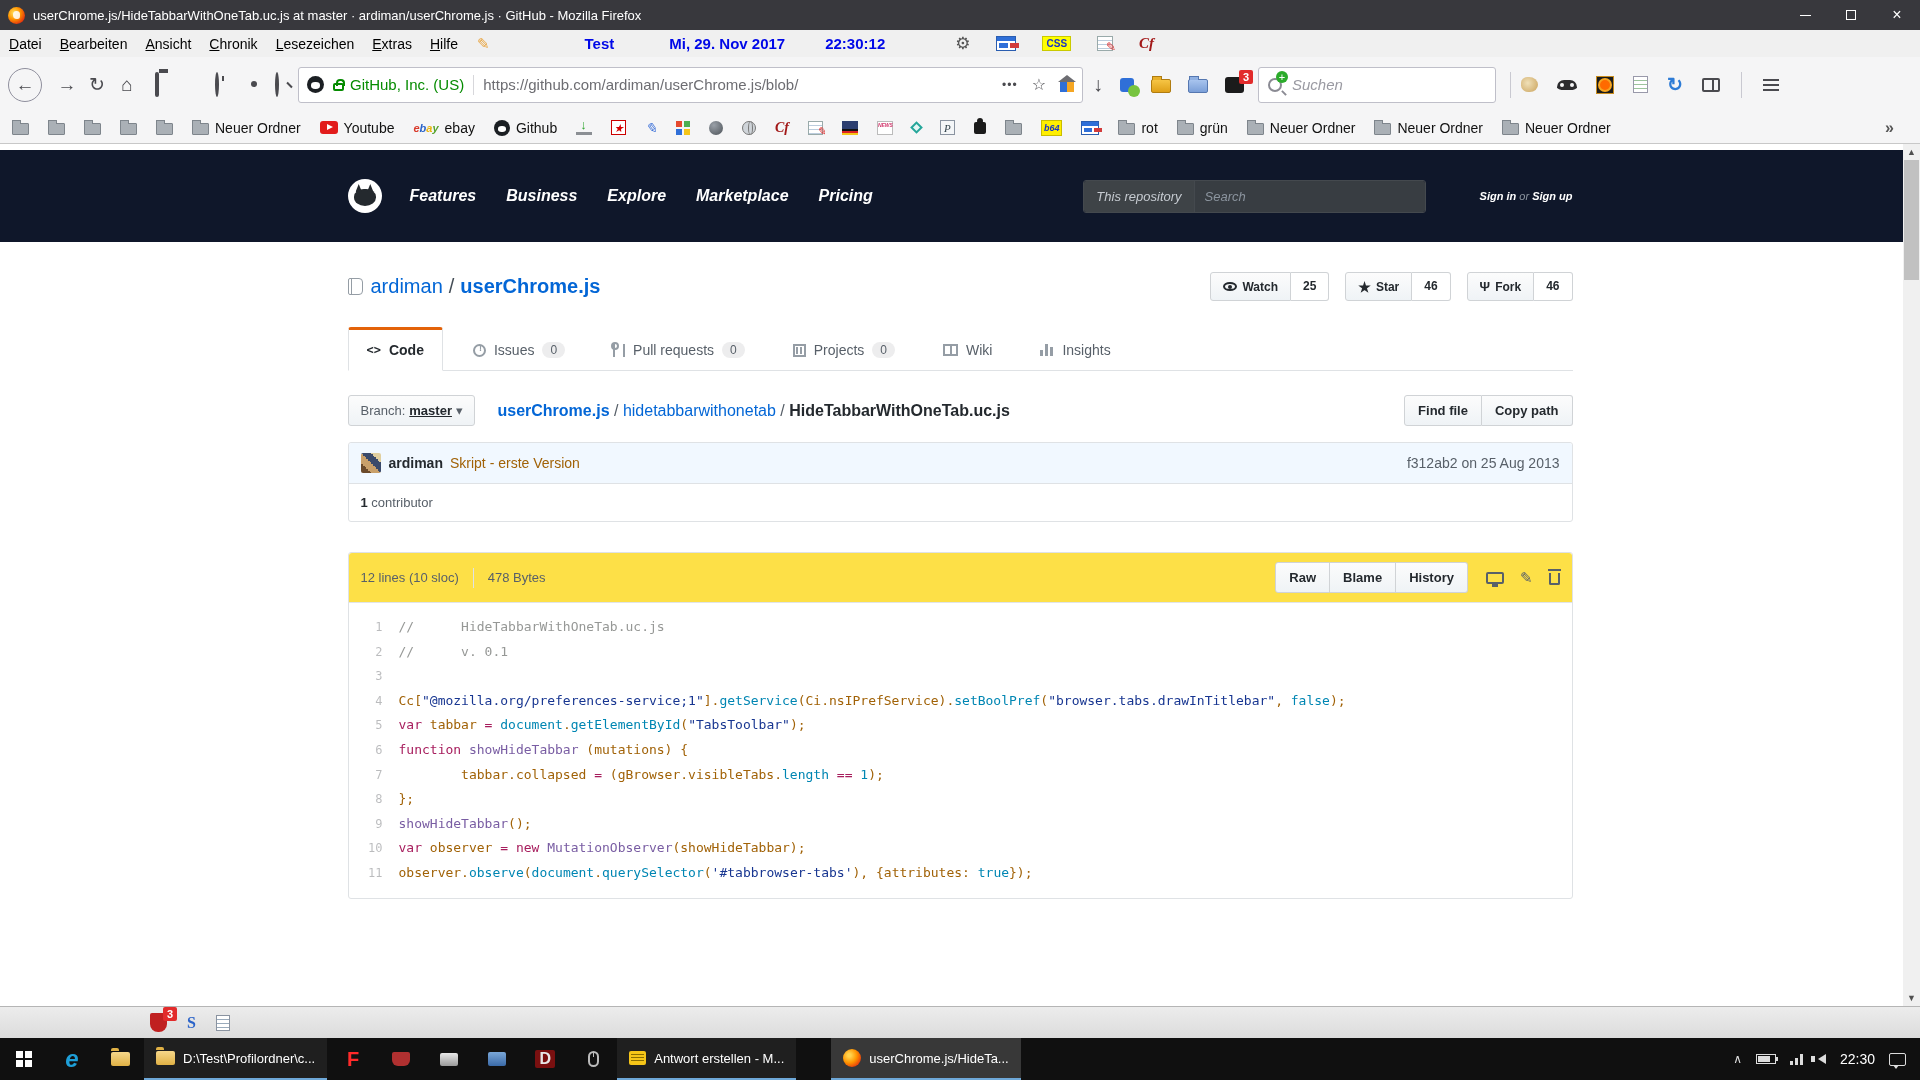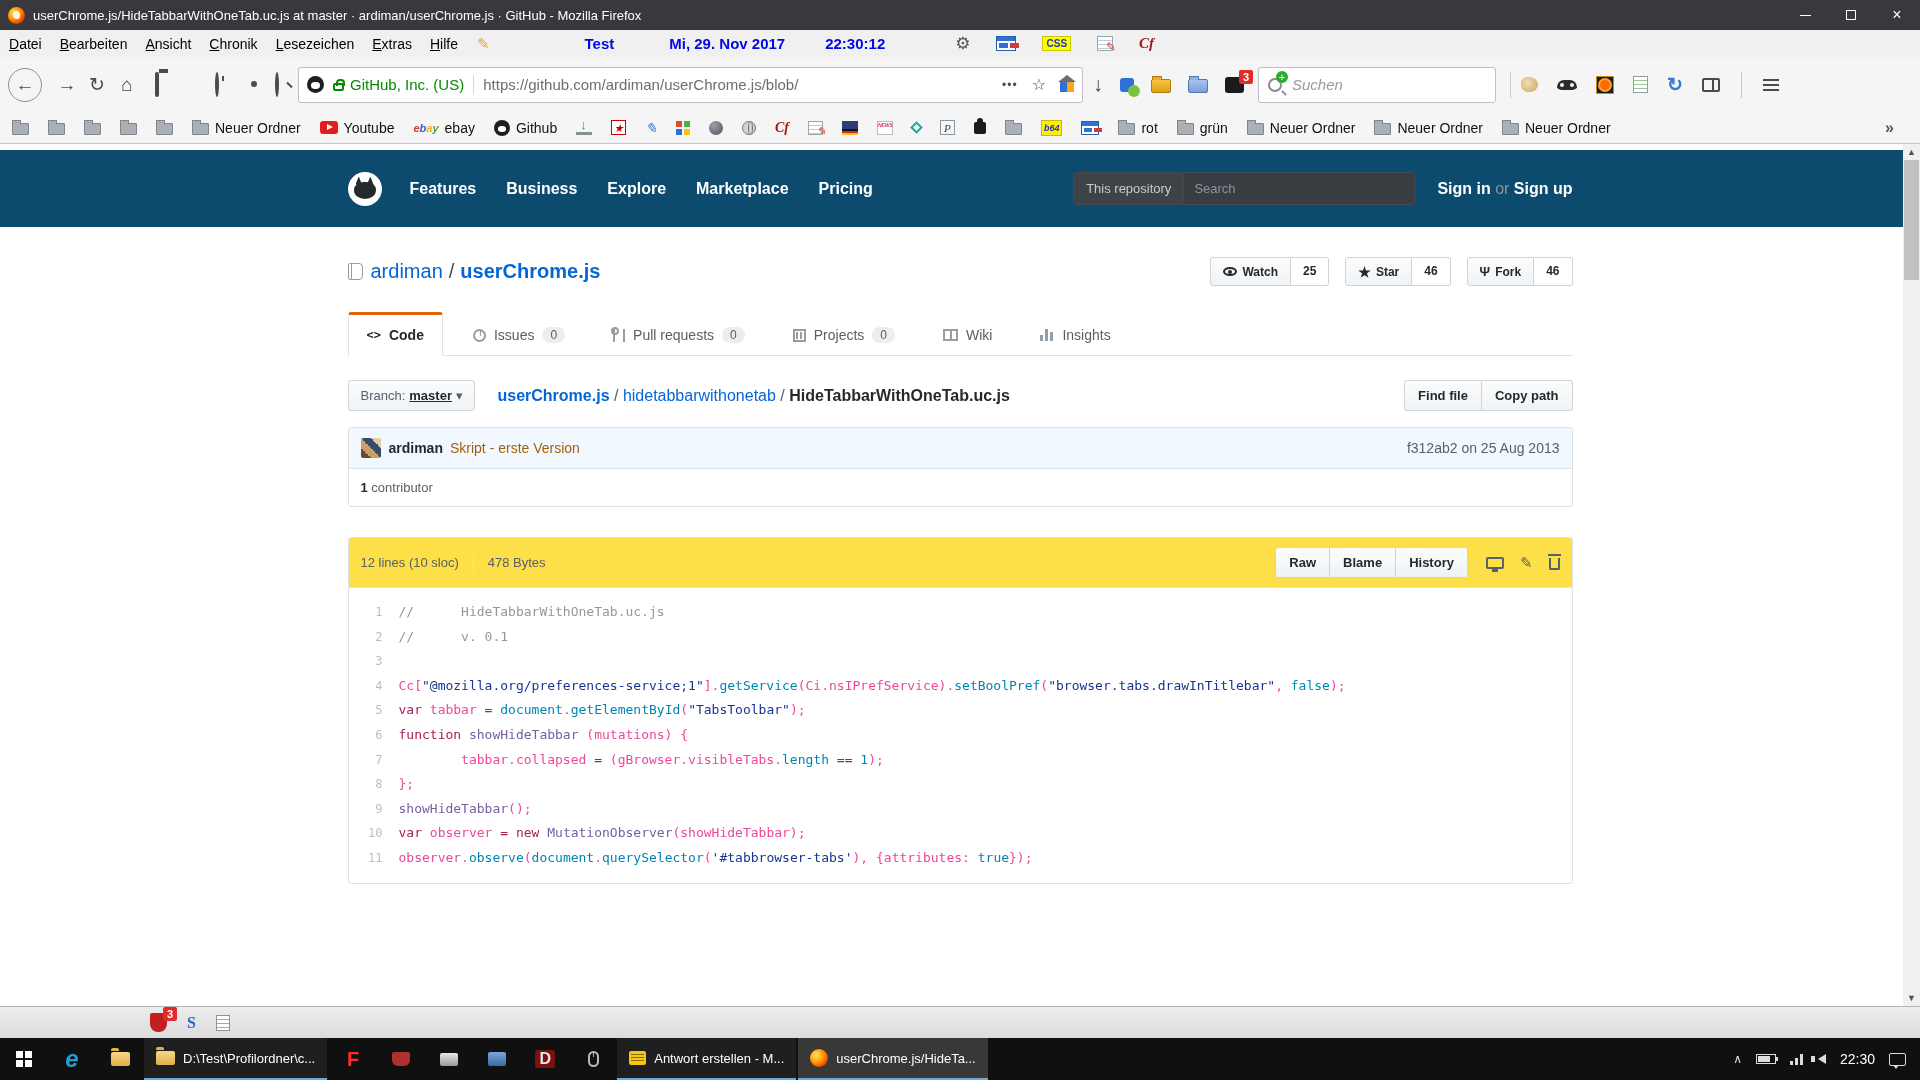--- a/index.html
+++ b/index.html
@@ -136,33 +136,33 @@
   .bi-panel { width:18px; height:14px; border:1px solid #2a5db0; background:#fff; position:relative; }
   .bi-panel::before { content:""; position:absolute; left:0; top:0; right:0; height:4px; background:#2f6fd8; }
   .bi-panel::after { content:""; position:absolute; left:2px; bottom:2px; width:8px; height:4px; background:#2f6fd8; box-shadow:10px 0 0 #d23b3b; }
   .bm-chevron { margin-left:auto; color:#555; font-size:16px; font-weight:bold; padding-right:14px; }
 
   
   .viewport { position:absolute; left:0; top:144px; width:1920px; height:862px; background:#fff; overflow:hidden; }
   .vscroll { position:absolute; right:0; top:0; width:17px; height:862px; background:#f0f0f0; z-index:5; }
   .vscroll .arr { position:absolute; left:0; width:17px; height:16px; color:#505050; font-size:9px; text-align:center; line-height:16px; }
   .vscroll .thumb { position:absolute; left:1px; top:16px; width:15px; height:120px; background:#c1c1c1; }
-  .gh-header { margin-top:6px; height:77px; background:#0c4a6e; }
+  .gh-header { margin-top:6px; height:92px; background:#0f172a;font-style:italic; }
   .ghc { width:1225px; margin:0 auto; }
   .gh-header .ghc { display:flex; align-items:center; height:100%; }
   .octo { width:34px; height:34px; background:#fff; border-radius:50%; position:relative; flex:0 0 auto; }
   .octo::before { content:""; position:absolute; left:6px; top:10px; width:22px; height:17px; background:#24292e; border-radius:45% 45% 50% 50%; }
   .octo::after { content:""; position:absolute; left:8px; top:5px; width:18px; height:8px; background:#24292e;
                  clip-path:polygon(0 100%, 18% 0, 36% 100%, 64% 100%, 82% 0, 100% 100%); }
   .gh-nav { display:flex; gap:30px; margin-left:28px; }
   .gh-nav span { color:#fff; font-size:16px; font-weight:600; }
   .gh-search { margin-left:auto; display:flex; border:1px solid #44494e; border-radius:3px; overflow:hidden; }
   .gh-scope { background:#3e4347; color:#c6cbd1; font-size:13px; padding:8px 12px; border-right:1px solid #44494e; }
   .gh-input { background:#383d42; color:#8b949e; font-size:13px; padding:8px 10px; width:230px; }
-  .gh-auth { margin-left:22px; font-size:16px; color:#fff; font-weight:600; white-space:nowrap; }
+  .gh-auth { margin-left:54px; font-size:11px; color:#fff; font-weight:600; white-space:nowrap; }
   .gh-auth .or { color:#8b949e; font-weight:400; }
 
   .repo-head { display:flex; align-items:center; margin-top:30px; }
   .ic-book { width:15px; height:17px; border:1px solid #959da5; border-radius:2px 4px 4px 2px; position:relative; margin-right:8px; }
   .ic-book::before { content:""; position:absolute; left:2px; top:0; bottom:0; width:1px; background:#959da5; }
   .repo-title { font-size:20px; color:#0366d6; }
   .repo-title .owner { color:#0366d6; }
   .repo-title .sep { color:#444d56; padding:0 6px; }
   .repo-title .name { font-weight:bold; color:#0366d6; }
   .repo-actions { margin-left:auto; display:flex; gap:16px; }
@@ -230,21 +230,21 @@
   .ic-pencil { font-size:15px; color:#586069; }
   .ic-trash { width:11px; height:12px; border:2px solid #586069; border-top:none; border-radius:0 0 2px 2px; position:relative; margin-top:3px; }
   .ic-trash::before { content:""; position:absolute; left:-3px; top:-4px; width:13px; height:2px; background:#586069; }
 
   .code-area { padding:12px 0; }
   .code-row { display:flex; line-height:24.6px; }
   .code-num { flex:0 0 50px; text-align:right; padding-right:16px; color:rgba(27,31,35,.3);
               font-family:"DejaVu Sans Mono", monospace; font-size:12px; }
   .code-src { font-family:"DejaVu Sans Mono", monospace; font-size:13px; color:#333; white-space:pre; }
   .tk-c { color:#969896; } .tk-s { color:#183691; } .tk-k { color:#a71d5d; }
-  .tk-fn { color:#0086b3; } .tk-pn { color:#795da3; } .tk-cst { color:#0086b3; } .tk-pl { color:#ec4899; }
+  .tk-fn { color:#0086b3; } .tk-pn { color:#795da3; } .tk-cst { color:#0086b3; } .tk-pl { color:#a16207; }
 
   .gh-footer { margin-top:64px; border-top:1px solid #eaecef; padding-top:36px; position:relative;
                display:flex; font-size:13px; color:#586069; }
   .gh-footer .grp { display:flex; gap:18px; }
   .gh-footer a { color:#0366d6; text-decoration:none; }
   .gh-footer .right { margin-left:auto; }
   .octo-foot { position:absolute; left:50%; top:22px; transform:translateX(-50%); width:26px; height:26px; border-radius:50%; background:#c6cbd1; }
 
   
   .addonbar { position:absolute; left:0; top:1006px; width:1920px; height:32px;
@@ -262,21 +262,21 @@
   .ic-win { width:16px; height:16px; background:
       linear-gradient(#fff,#fff) 0 0/7px 7px no-repeat,
       linear-gradient(#fff,#fff) 9px 0/7px 7px no-repeat,
       linear-gradient(#fff,#fff) 0 9px/7px 7px no-repeat,
       linear-gradient(#fff,#fff) 9px 9px/7px 7px no-repeat; }
   .ic-edge { color:#1e9fd8; font-size:24px; font-weight:bold; font-style:italic; }
   .ic-tb-folder { width:19px; height:14px; background:linear-gradient(#f6d78a,#e0b145); border-radius:2px; position:relative; }
   .ic-tb-folder::before { content:""; position:absolute; top:-4px; left:0; width:8px; height:3px; background:#e0b145; border-radius:2px 2px 0 0; }
   .tb-btn { height:42px; display:flex; align-items:center; gap:8px; padding:0 12px; font-size:13px; color:#fff;
             background:#1f1f1f; border-bottom:2px solid #6ea8d8; margin-right:2px; white-space:nowrap; }
-  .tb-btn.active { background:#383838; }
+  .tb-btn.active { background:#383838;margin-left:33px; }
   .ic-f { color:#ff2a2a; font-weight:bold; font-size:20px; }
   .ic-fz { width:18px; height:14px; background:#b03030; border-radius:2px 2px 6px 6px; }
   .ic-cam { width:18px; height:13px; background:linear-gradient(#e8e8e8,#9a9a9a); border-radius:2px; }
   .ic-blue { width:18px; height:14px; background:linear-gradient(#7aa7d8,#3a6aa8); border-radius:2px; }
   .ic-d { color:#e8e8e8; font-weight:bold; font-size:16px; background:#7a1010; padding:0 4px; border-radius:2px; }
   .ic-mouse { width:11px; height:16px; border:2px solid #bbb; border-radius:6px; position:relative; }
   .ic-mouse::before { content:""; position:absolute; left:3px; top:-1px; width:1px; height:5px; background:#bbb; }
   .ic-mail { width:17px; height:14px; background:#f5c518; border-radius:2px; position:relative; }
   .ic-mail::before { content:""; position:absolute; left:2px; top:3px; right:2px; height:1px; background:#8a6d00; box-shadow:0 3px 0 #8a6d00, 0 6px 0 #8a6d00; }
   .ic-ffx { width:18px; height:18px; border-radius:50%;

